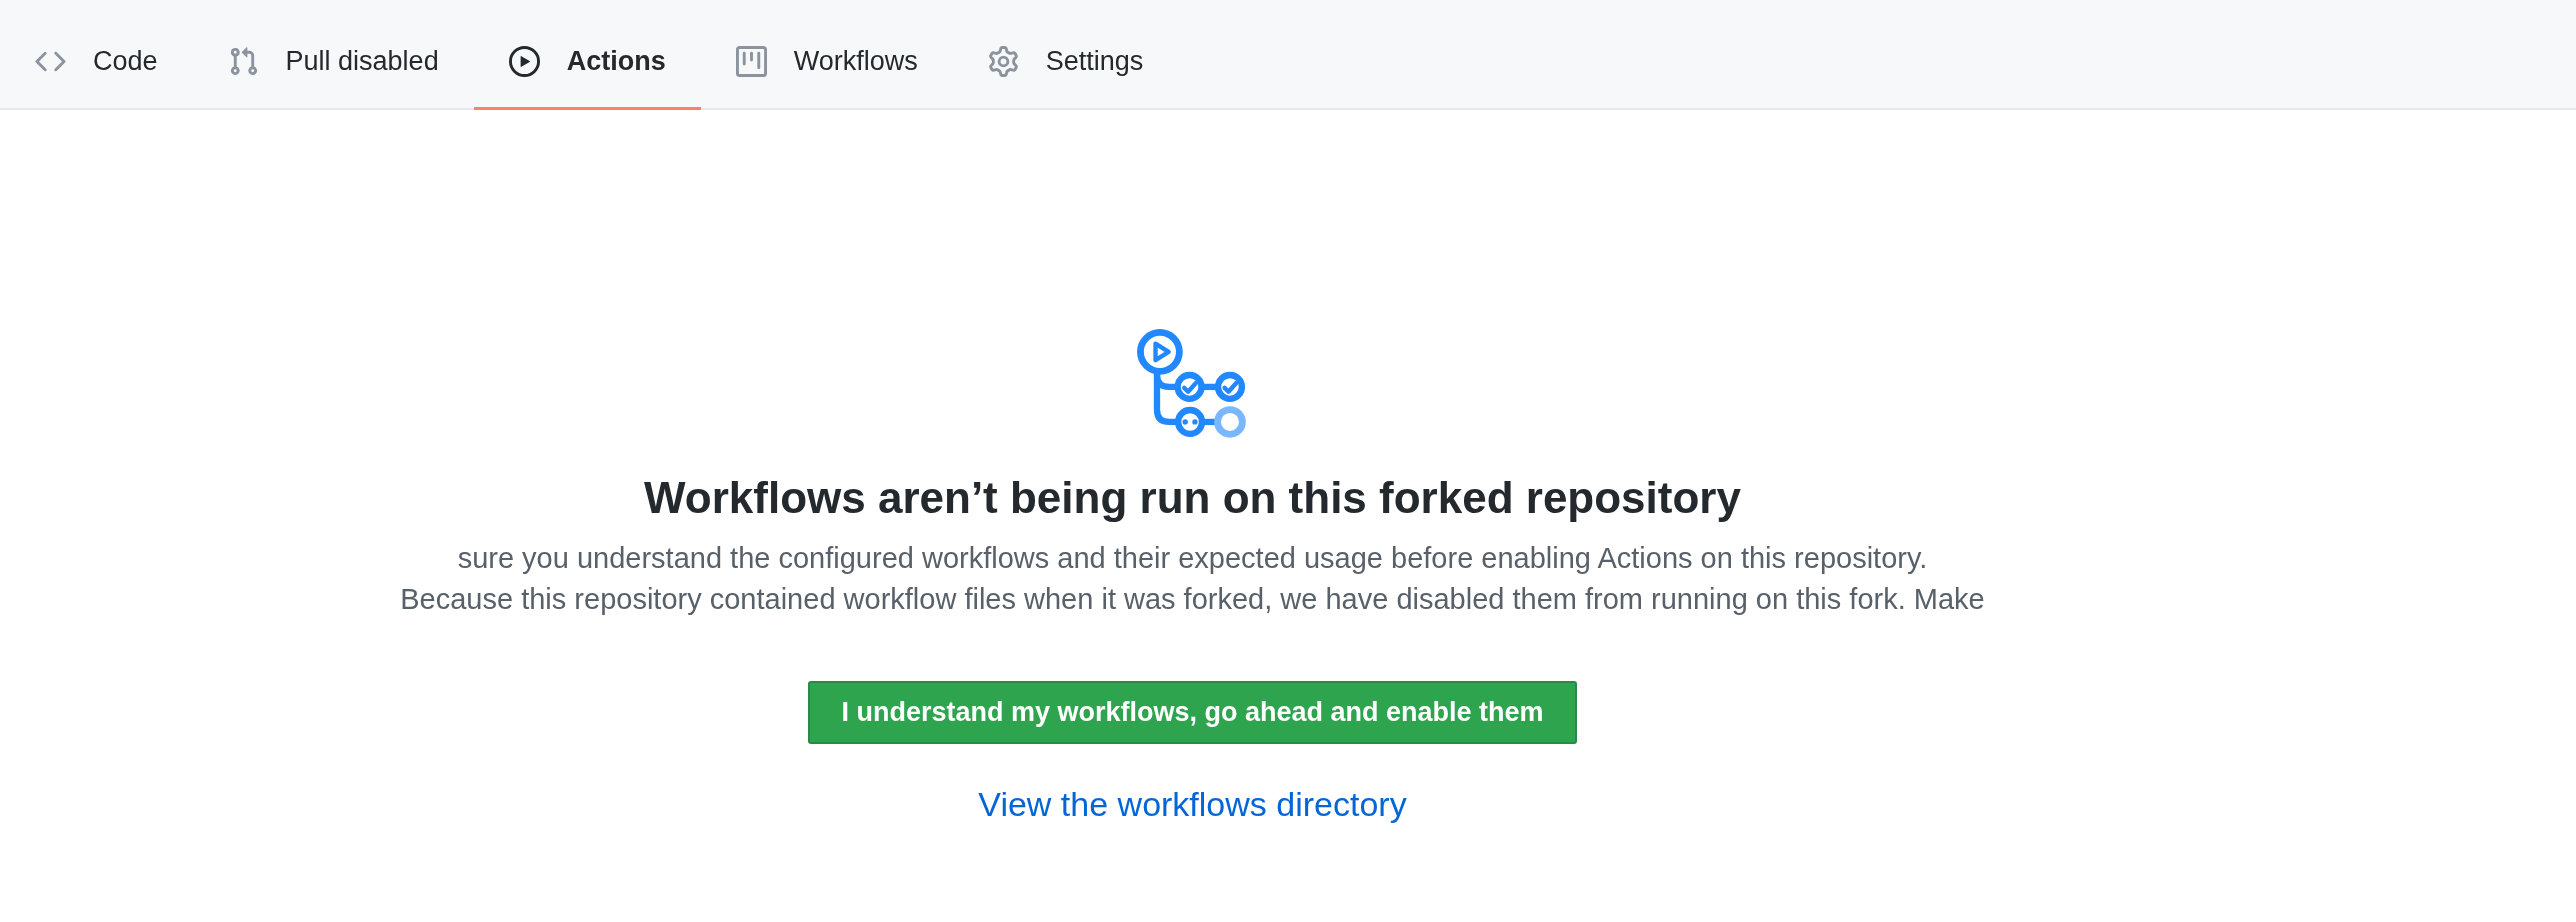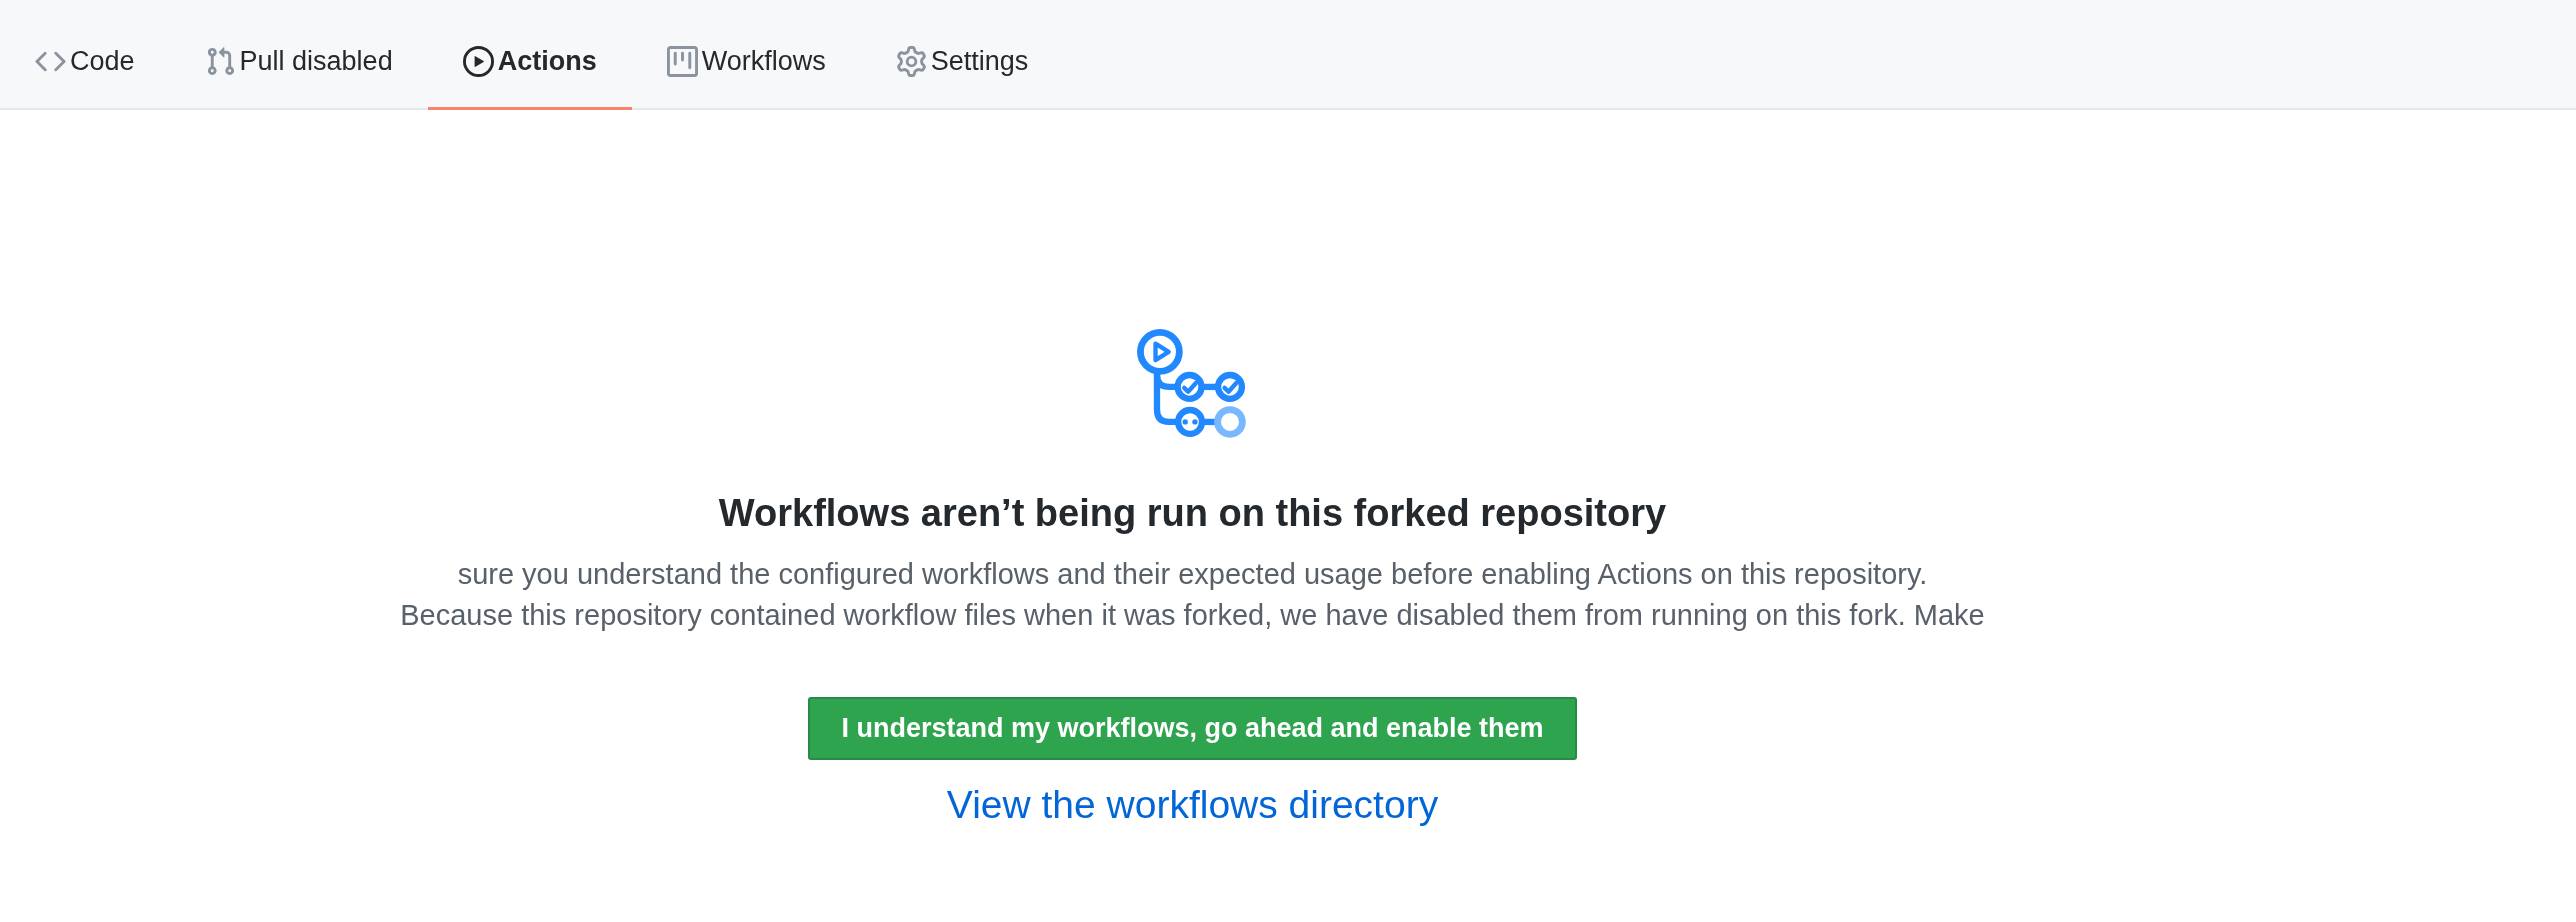--- a/index.html
+++ b/index.html
@@ -10,21 +10,21 @@
   .tabbar {
     height:110px;
     background:#f7f8fa;
     box-shadow: inset 0 -2px 0 #e4e7eb;
     display:flex;
     align-items:stretch;
   }
   .tab {
     display:flex;
     align-items:center;
-    gap:4px;
+    gap:27px;
     padding:15.6px 35px 0 35px;
     border-bottom:3.9px solid transparent;
     font-size:27px;
     color:#24292e;
     text-decoration:none;
     cursor:pointer;
     white-space:nowrap;
   }
   .tab .ticon { display:flex; align-items:center; }
   .tab .ticon svg { width:31px; height:31px; fill:#8b949e; }
@@ -32,22 +32,22 @@
   .tab.active .ticon svg { fill:#24292e; }
 
   
   .blankslate {
     width:1603px;
     margin:219px 0 0 391px;
     text-align:center;
   }
   .wicon { width:111px; height:109px; margin:0 auto; }
   .bs-heading {
-    margin-top:51px;
-    font-size:38px;
+    margin-top:35px;
+    font-size:44px;
     line-height:49px;
     font-weight:bold;
     color:#24292e;
   }
   .bs-desc {
     width:1759px;
     margin:15.6px 0 0 -78px;
     font-size:29px;
     line-height:41px;
     color:#586069;
@@ -61,22 +61,22 @@
     color:#ffffff;
     font-family:"Liberation Sans", sans-serif;
     font-size:27px;
     font-weight:bold;
     border:2px solid rgba(27,31,35,0.2);
     border-radius:3px;
     cursor:pointer;
   }
   .bs-link {
     display:inline-block;
-    margin-top:23px;
-    font-size:39px;
+    margin-top:41px;
+    font-size:34px;
     color:#0366d6;
     text-decoration:none;
     cursor:pointer;
   }
 </style>
 </head>
 <body>
 
 <header class="tabbar">
 

